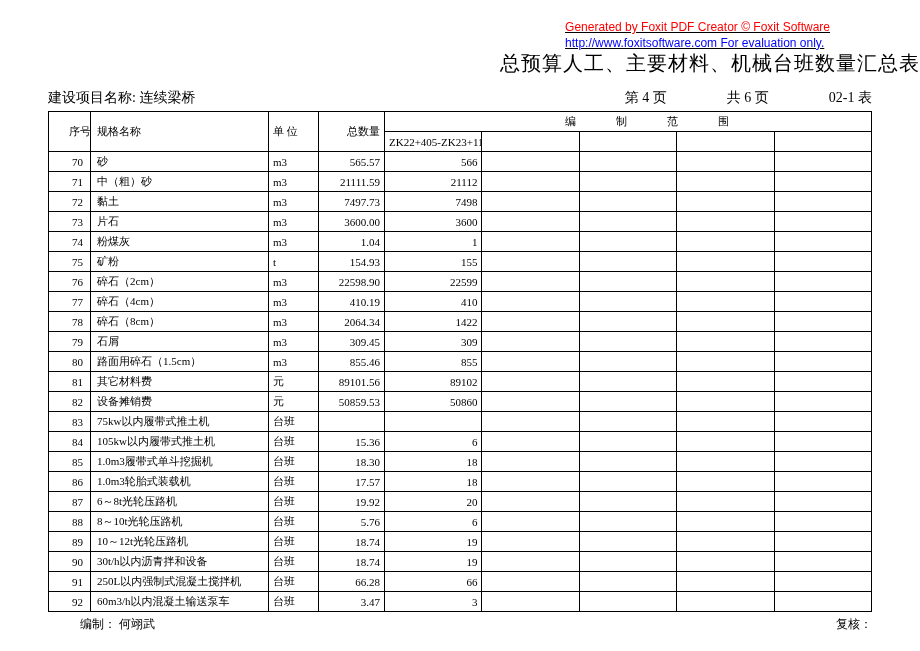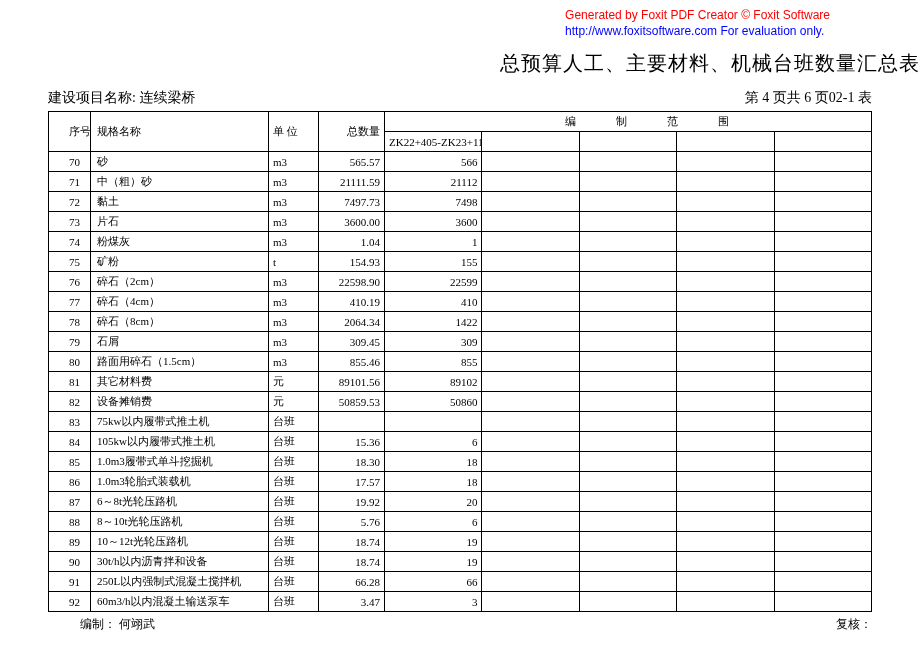--- a/index.html
+++ b/index.html
@@ -7,63 +7,65 @@
       width: 920px;
       height: 651px;
       background: #fff;
       font-family: "SimSun", "宋体", serif;
       font-size: 11px;
       position: relative;
       color: #000;
     }
     .watermark {
       position: absolute;
-      top: 8px;
+      top: 20px;
       right: 90px;
       font-family: Arial, sans-serif;
       font-size: 12px;
       line-height: 1.3;
       text-align: left;
+      text-decoration: underline;
     }
     .wm-line1 { color: #ff0000; }
     .wm-line2 { color: #0000ff; }
     .title {
       text-align: right;
       font-size: 20px;
       font-weight: normal;
       margin-top: 50px;
       margin-bottom: 12px;
       letter-spacing: 1px;
     }
     .header-row {
       display: flex;
       padding: 0 48px 4px 48px;
       font-size: 14px;
     }
     .header-left { flex: 1; }
     .header-right {
       display: flex;
+      gap: 60px;
     }
     table {
       border-collapse: collapse;
       margin: 0 48px;
       width: 824px;
       table-layout: fixed;
     }
     th, td {
       border: 1px solid #000;
       padding: 2px 4px;
       font-size: 11px;
       font-weight: normal;
       height: 20px;
       overflow: hidden;
       white-space: nowrap;
     }
     th { text-align: center; }
-    .col-seq { width: 42px; text-align: left; padding-left: 20px; }
+    .col-seq { width: 42px; text-align: center; padding-left: 20px; }
     .col-name { width: 178px; text-align: left; padding-left: 6px; }
     .col-unit { width: 50px; text-align: left; }
     .col-total { width: 66px; text-align: right; padding-right: 4px; }
     .col-scope { width: 130px; text-align: right; padding-right: 4px; }
     tbody tr { height: 19px; }
     .footer-row {
       display: flex;
       justify-content: space-between;
       padding: 4px 48px 0 80px;
       font-size: 12px;

